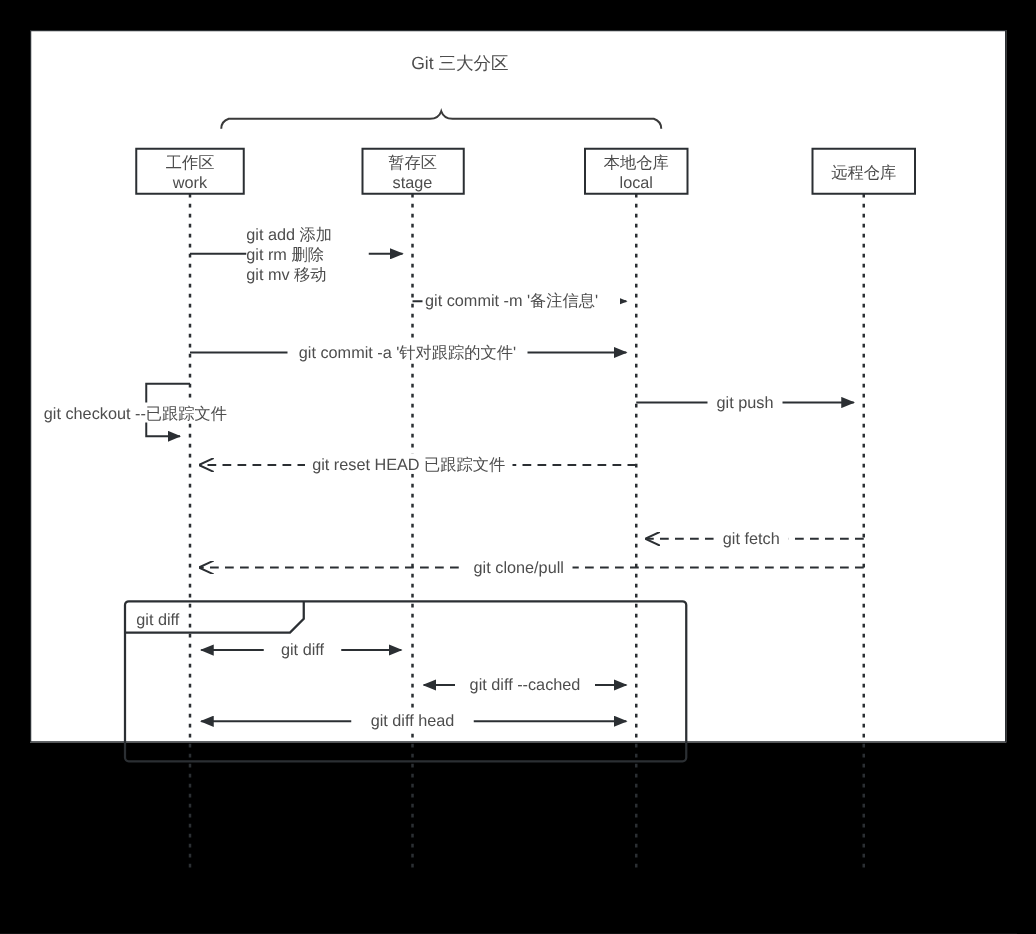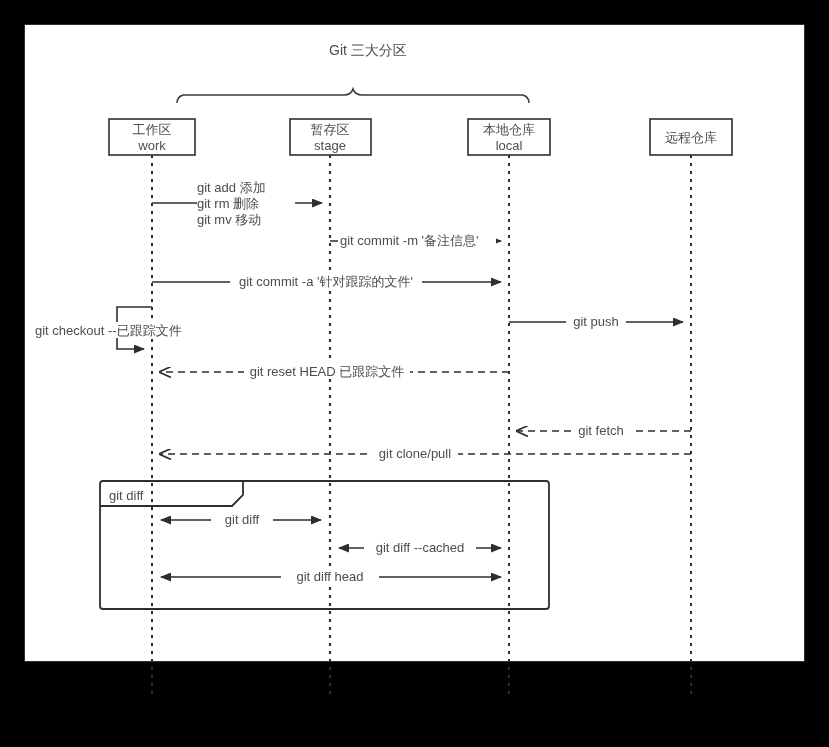--- a/index.html
+++ b/index.html
@@ -11,21 +11,21 @@
     width: 829px;
     height: 747px;
     font-family: "Liberation Sans", sans-serif;
     overflow: hidden;
   }
   #canvas-wrap {
     position: absolute;
     left: 24px;
     top: 24px;
     width: 781px;
-    height: 638px;
+    height: 570px;
     background: #ffffff;
     border: 1.5px solid #2b2f33;
     box-sizing: border-box;
   }
   svg.diagram {
     display: block;
     width: 781px;
     height: 697px;
   }
   .lbl {

